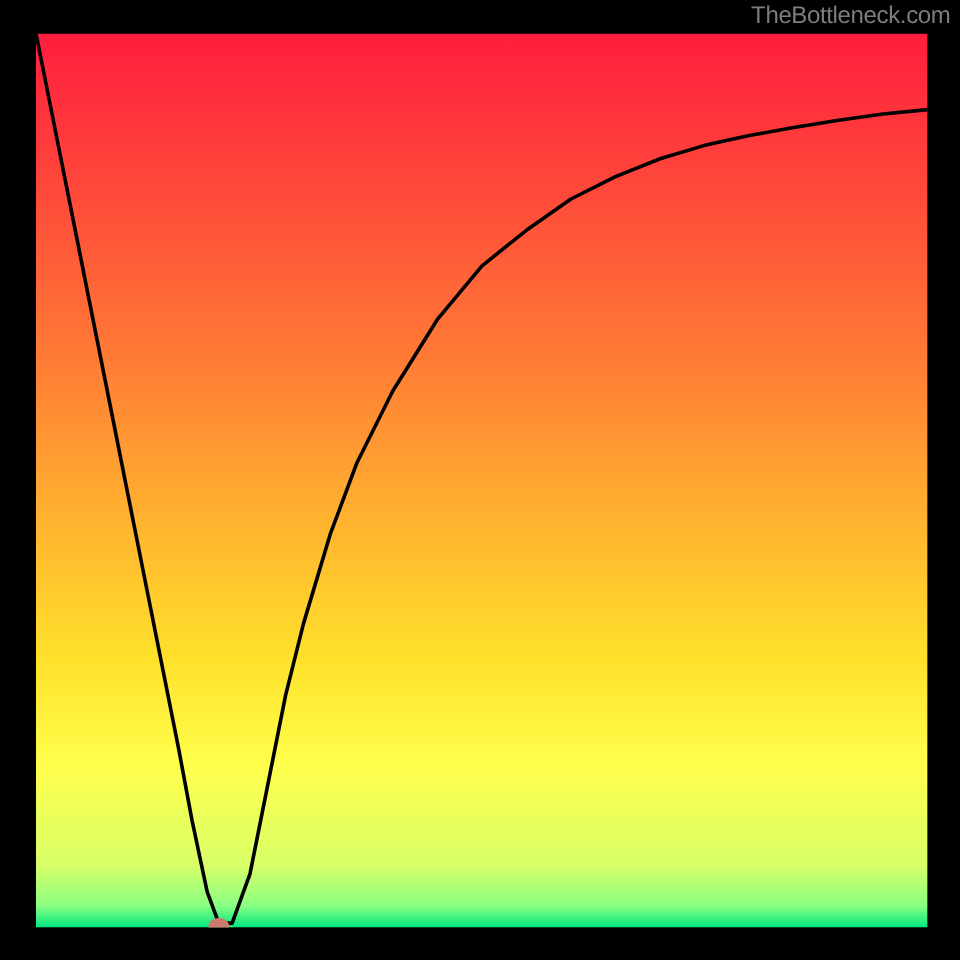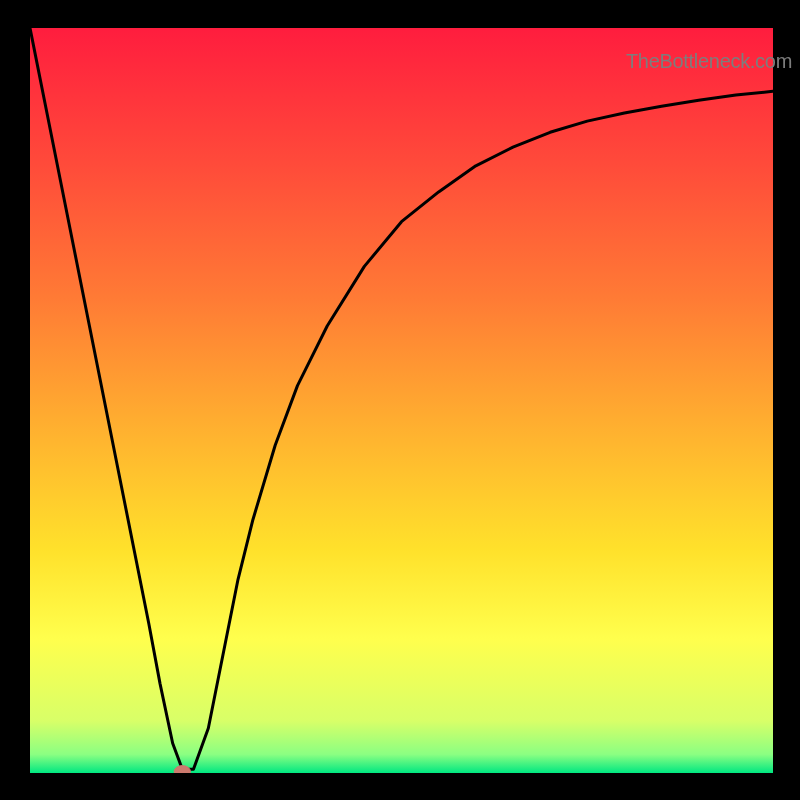--- a/index.html
+++ b/index.html
@@ -21,21 +21,20 @@
   }
   .attribution {
     position: absolute;
     top: 2px;
     right: 8px;
     color: #7d7d7d;
     font-size: 20px;
     font-weight: 500;
     letter-spacing: -0.3px;
     user-select: none;
-    margin-top: 48px;
   }
   svg.curve {
     position: absolute;
     left: 0; top: 0;
   }
 </style>
 </head>
 <body>
 <div class="wrap">
 

